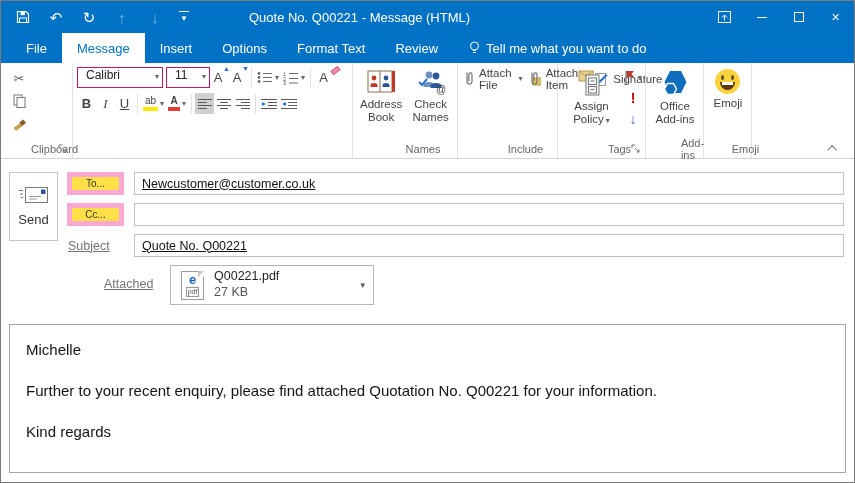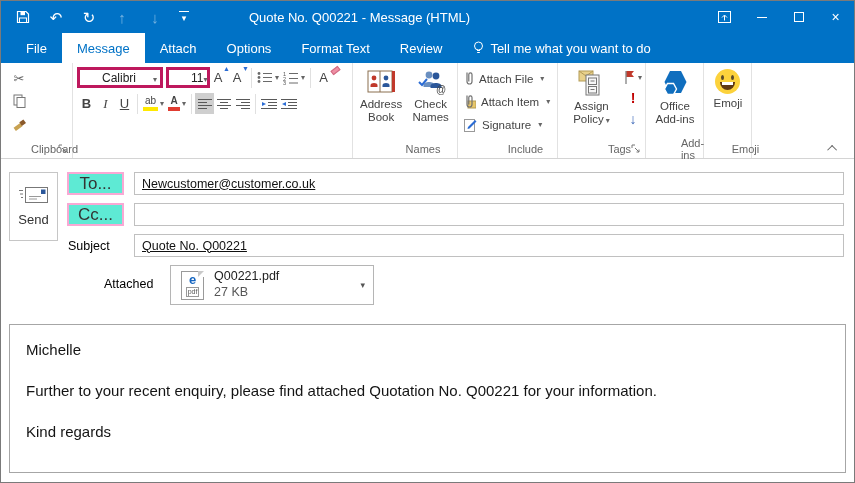--- a/index.html
+++ b/index.html
@@ -43,21 +43,21 @@
 
   
   .g-clipboard{width:72px;}
   .mini-col{display:flex;flex-direction:column;gap:3px;margin-left:4px;padding-top:2px;}
   .mini-btn{width:20px;height:20px;display:flex;align-items:center;justify-content:center;font-size:13px;color:#666;}
 
   
   .g-basictext{width:280px;}
   .bt-rows{display:flex;flex-direction:column;gap:5px;width:100%;padding-top:1px;}
   .bt-row{display:flex;align-items:center;}
-  .selbox{border:3px solid #be185d;height:21px;display:flex;align-items:flex-end;padding:0 3px 0 22px;font-size:12px;color:#222;background:#fff;}
+  .selbox{border:1px solid #be185d;height:21px;display:flex;align-items:flex-start;padding:0 3px 0 8px;font-size:12px;color:#222;background:#fff;}
   .selbox .caret-only{margin-left:auto;}
   .font-name{width:86px;margin-right:3px;}
   .font-size{width:44px;}
   .fmt-btn{height:21px;min-width:19px;display:flex;align-items:center;justify-content:center;padding:0 2px;color:#444;}
   .fmt-btn.selected{background:#cfcfcf;}
   .grow-a{font-size:13px;position:relative;padding-right:5px;}
   .grow-a sup{position:absolute;top:-2px;right:-1px;font-size:7px;color:#2b6cd4;}
   .bold-b{font-weight:bold;font-size:13px;}
   .italic-i{font-style:italic;font-family:"Liberation Serif",serif;font-size:13px;}
   .under-u{text-decoration:underline;font-size:13px;}
@@ -66,21 +66,21 @@
   .fc-bar{width:12px;height:4px;background:#e03c31;margin-top:1px;}
   .cf-wrap{position:relative;font-size:13px;}
   .eraser{position:absolute;right:-7px;top:1px;width:9px;height:5px;background:#ef8fa4;transform:rotate(-38deg);border:1px solid #d06c84;}
 
   
   .g-names{width:105px;}
   .g-names .group-content{justify-content:center;gap:2px;}
 
   
   .g-include{width:100px;}
-  .inc-col{display:flex;flex-direction:column;gap:2px;padding-top:2px;width:100%;}
+  .inc-col{display:flex;flex-direction:row;gap:2px;padding-top:2px;width:100%;}
   .inc-row{display:flex;align-items:center;gap:5px;height:21px;padding:0 2px;color:#444;}
 
   
   .g-tags{width:88px;}
   .tag-col{display:flex;flex-direction:column;align-items:center;gap:1px;margin-left:3px;padding-top:1px;}
   .tag-small{height:20px;display:flex;align-items:center;justify-content:center;}
   .imp-high{color:#c00000;font-weight:bold;font-size:14px;}
   .imp-low{color:#3b67b8;font-weight:bold;font-size:14px;}
 
   
@@ -95,23 +95,23 @@
   .ribbon-spacer{flex:1;position:relative;border-right:none;}
   .collapse-btn{position:absolute;right:14px;bottom:4px;width:14px;height:12px;display:flex;align-items:center;justify-content:center;}
   .chev-up{width:7px;height:7px;border-left:1.6px solid #666;border-top:1.6px solid #666;transform:rotate(45deg) translateY(2px);}
 
   
   .env{height:163px;flex:0 0 auto;position:relative;padding:13px 10px 0 8px;background:#fff;}
   .send-btn{position:absolute;left:8px;top:13px;width:49px;height:69px;border:1px solid #c6c6c6;background:#fff;
     display:flex;flex-direction:column;align-items:center;justify-content:center;gap:7px;font-size:13px;color:#333;}
   .env-rows{margin-left:58px;}
   .env-row{display:flex;align-items:center;margin-bottom:8px;}
-  .env-btn{width:57px;height:23px;border:2px solid #f9a8d4;background:#5eead4;font-size:17px;color:#333;
+  .env-btn{width:57px;height:23px;border:5px solid #f9a8d4;background:#fde047;font-size:10px;color:#333;
     display:flex;align-items:center;justify-content:center;margin-right:10px;flex:0 0 auto;}
-  .env-lab{width:57px;font-size:12.5px;color:#000000;margin-right:10px;flex:0 0 auto;padding-left:1px;}
+  .env-lab{width:57px;font-size:12.5px;color:#737373;margin-right:10px;flex:0 0 auto;padding-left:1px;text-decoration:underline;}
   .env-field{flex:1;height:23px;border:1px solid #c0c0c0;display:flex;align-items:center;padding:0 7px;font-size:12.5px;color:#111;background:#fff;text-decoration:underline;}
   .to-value{text-decoration:underline;}
   .attached-row{margin-top:3px;display:flex;align-items:flex-start;}
   .attached-row .env-lab{margin-top:12px;margin-left:36px;}
   .attach-chip{width:204px;height:40px;border:1px solid #b5b5b5;display:flex;align-items:center;padding:0 8px 0 10px;gap:10px;background:#fff;}
   .pdf-icon{width:23px;height:29px;border:1px solid #9a9a9a;background:#fff;position:relative;display:flex;flex-direction:column;align-items:center;flex:0 0 auto;}
   .pdf-fold{position:absolute;top:-1px;right:-1px;width:0;height:0;border-left:6px solid #c9c9c9;border-top:6px solid #fff;transform:rotate(90deg);}
   .pdf-e{color:#1565c0;font-weight:bold;font-size:13px;line-height:1.1;margin-top:1px;}
   .pdf-tag{font-size:7px;color:#555;border:1px solid #999;padding:0 1px;line-height:1.2;margin-top:0;}
   .attach-meta{display:flex;flex-direction:column;line-height:1.25;font-size:12.5px;color:#222;flex:1;}
@@ -163,21 +163,21 @@
   </div>
 
   <div class="tabrow">
     <div class="tab">
         <span>File</span>
       </div>
     <div class="tab active">
         <span>Message</span>
       </div>
     <div class="tab">
-        <span>Attach</span>
+        <span>Insert</span>
       </div>
     <div class="tab">
         <span>Options</span>
       </div>
     <div class="tab">
         <span>Format Text</span>
       </div>
     <div class="tab">
         <span>Review</span>
       </div>

